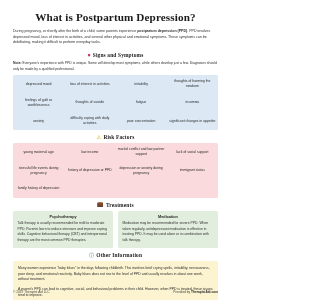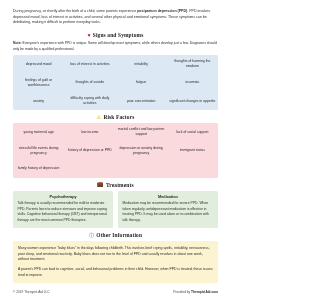--- a/index.html
+++ b/index.html
@@ -141,20 +141,21 @@
     font-size: 3.2px;
     color: #4a4a4a;
   }
   .footer b { font-weight: bold; color: #2b2b2b; }
 </style>
 </head>
 <body>
 
 <div class="page">
 
+  <div class="title">What is Postpartum Depression?</div>
 
   <div class="intro">During pregnancy, or shortly after the birth of a child, some parents experience <b>postpartum depression (PPD)</b>. PPD involves depressed mood, loss of interest in activities, and several other physical and emotional symptoms. These symptoms can be debilitating, making it difficult to perform everyday tasks.</div>
 
   <div class="section-head">
     <span class="glyph heart">♥</span>
     <span class="stitle">Signs and Symptoms</span>
   </div>
   <div class="note"><b>Note:</b> Everyone's experience with PPD is unique. Some will develop most symptoms, while others develop just a few. Diagnoses should only be made by a qualified professional.</div>
   <div class="grid sym">
       <div class="cell">depressed mood</div>

